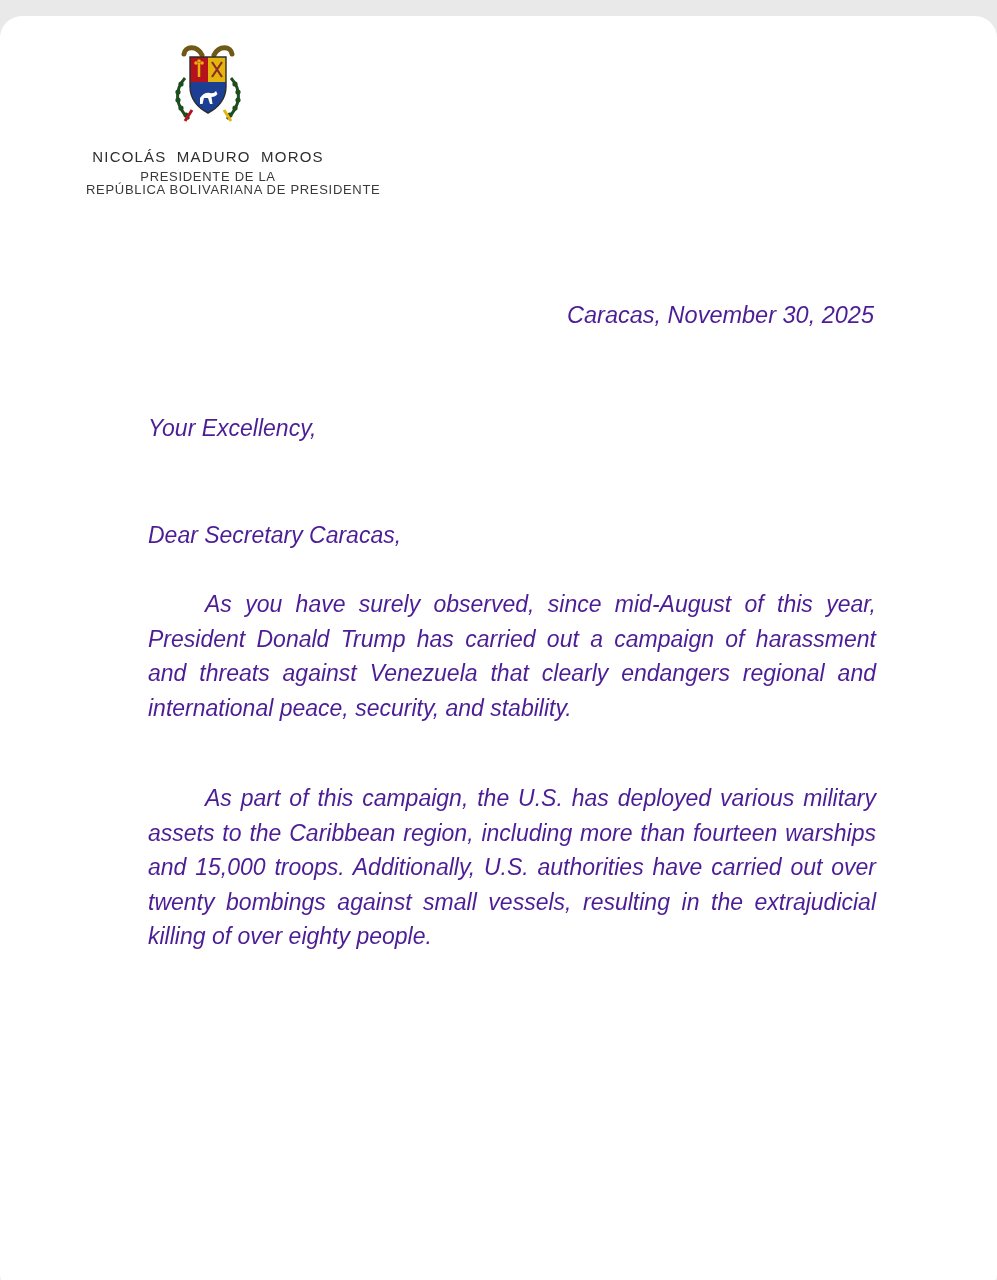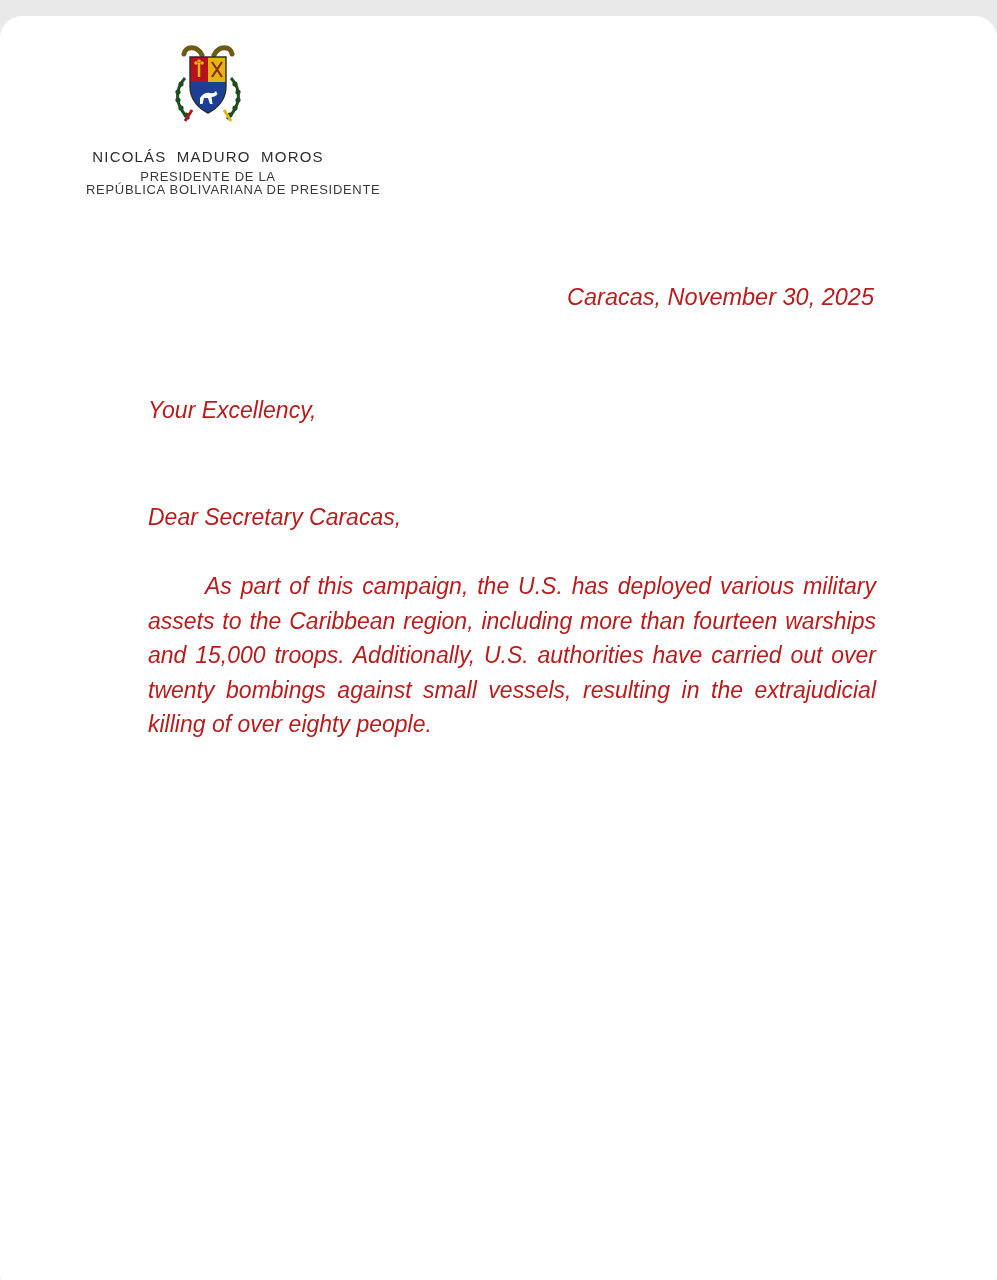--- a/index.html
+++ b/index.html
@@ -32,24 +32,24 @@
   .lh-sub{
     font-size:13px;
     letter-spacing:0.7px;
     color:#3a3a3a;
     line-height:13px;
     white-space:nowrap;
   }
   
   .body-col{
     position:absolute;
-    left:148px;top:268px;width:728px;
+    left:148px;top:286px;width:728px;
     font-style:italic;
     font-size:23px;
-    color:#b91c1c;
+    color:#4c1d95;
   }
   .dateline{
     text-align:right;
     padding-right:2px;
     font-size:23.5px;
     margin-bottom:84px;
   }
   .recipient{line-height:31px;}
   .recipient .name{font-weight:bold;}
   .salutation{margin-top:78px;}
@@ -115,17 +115,18 @@
   <main class="body-col">
 
     <div class="dateline">Caracas, November 30, 2025</div>
 
     <div class="recipient">
       <div>Your Excellency,</div>
     </div>
 
     <div class="salutation">Dear Secretary Caracas,</div>
 
+    <p class="para">As you have surely observed, since mid-August of this year, President Donald Trump has carried out a campaign of harassment and threats against Venezuela that clearly endangers regional and international peace, security, and stability.</p>
     <p class="para">As part of this campaign, the U.S. has deployed various military assets to the Caribbean region, including more than fourteen warships and 15,000 troops. Additionally, U.S. authorities have carried out over twenty bombings against small vessels, resulting in the extrajudicial killing of over eighty people.</p>
 
   </main>
 
 </div>
 
 </body></html>

